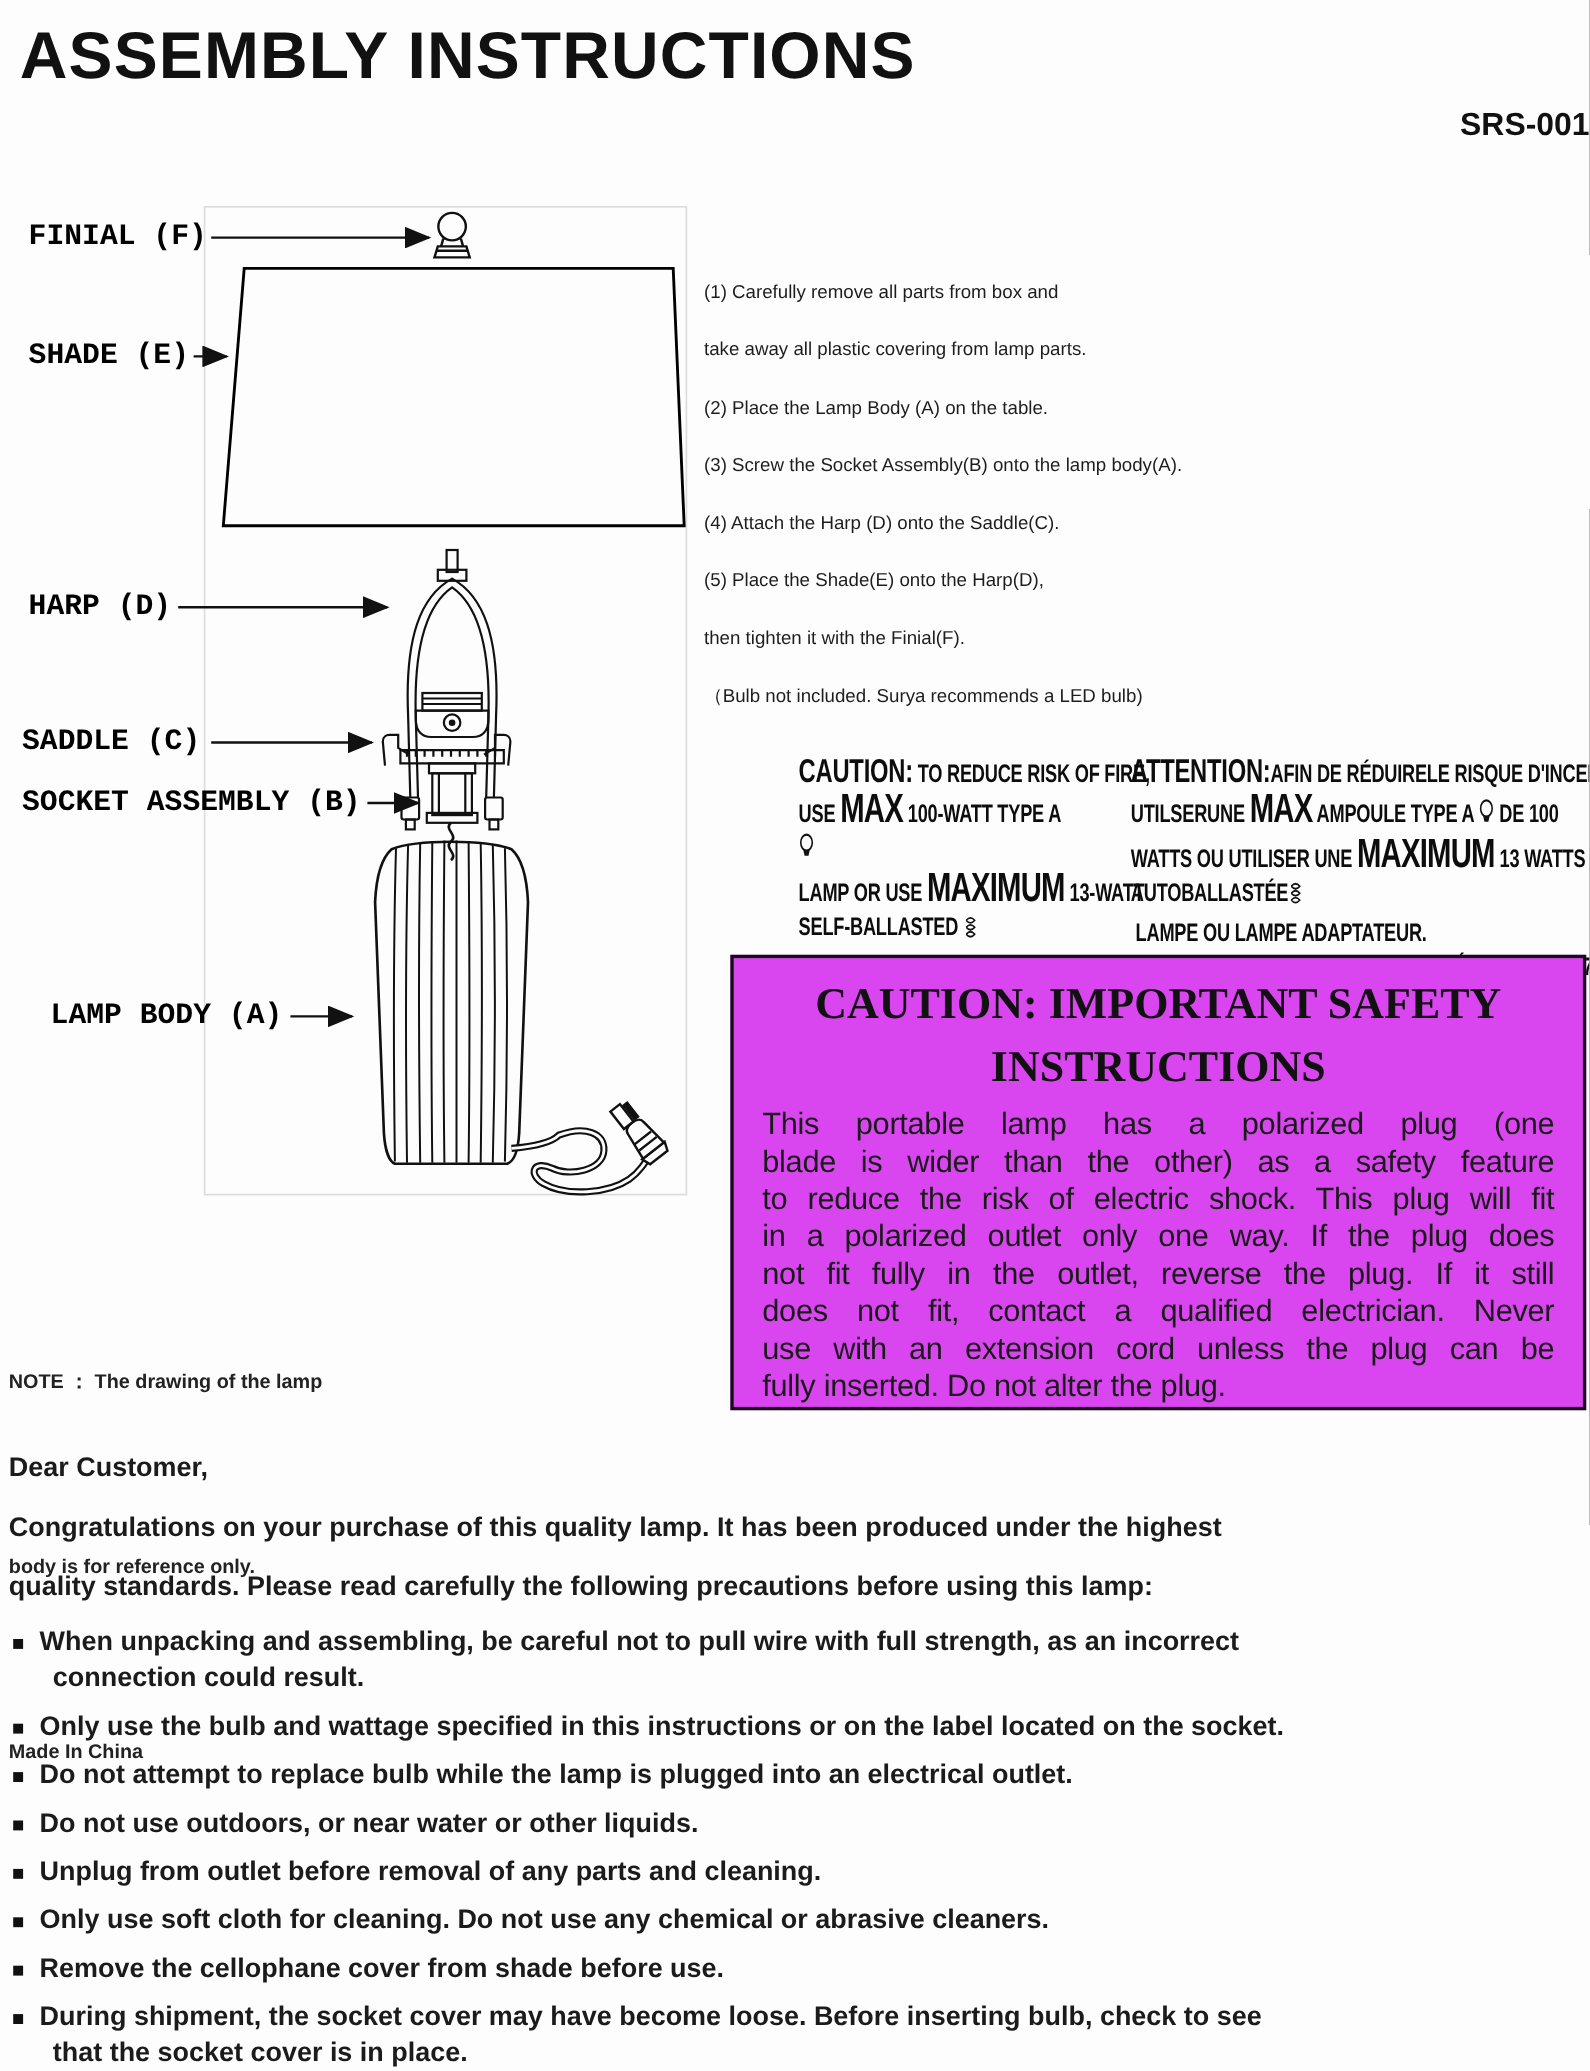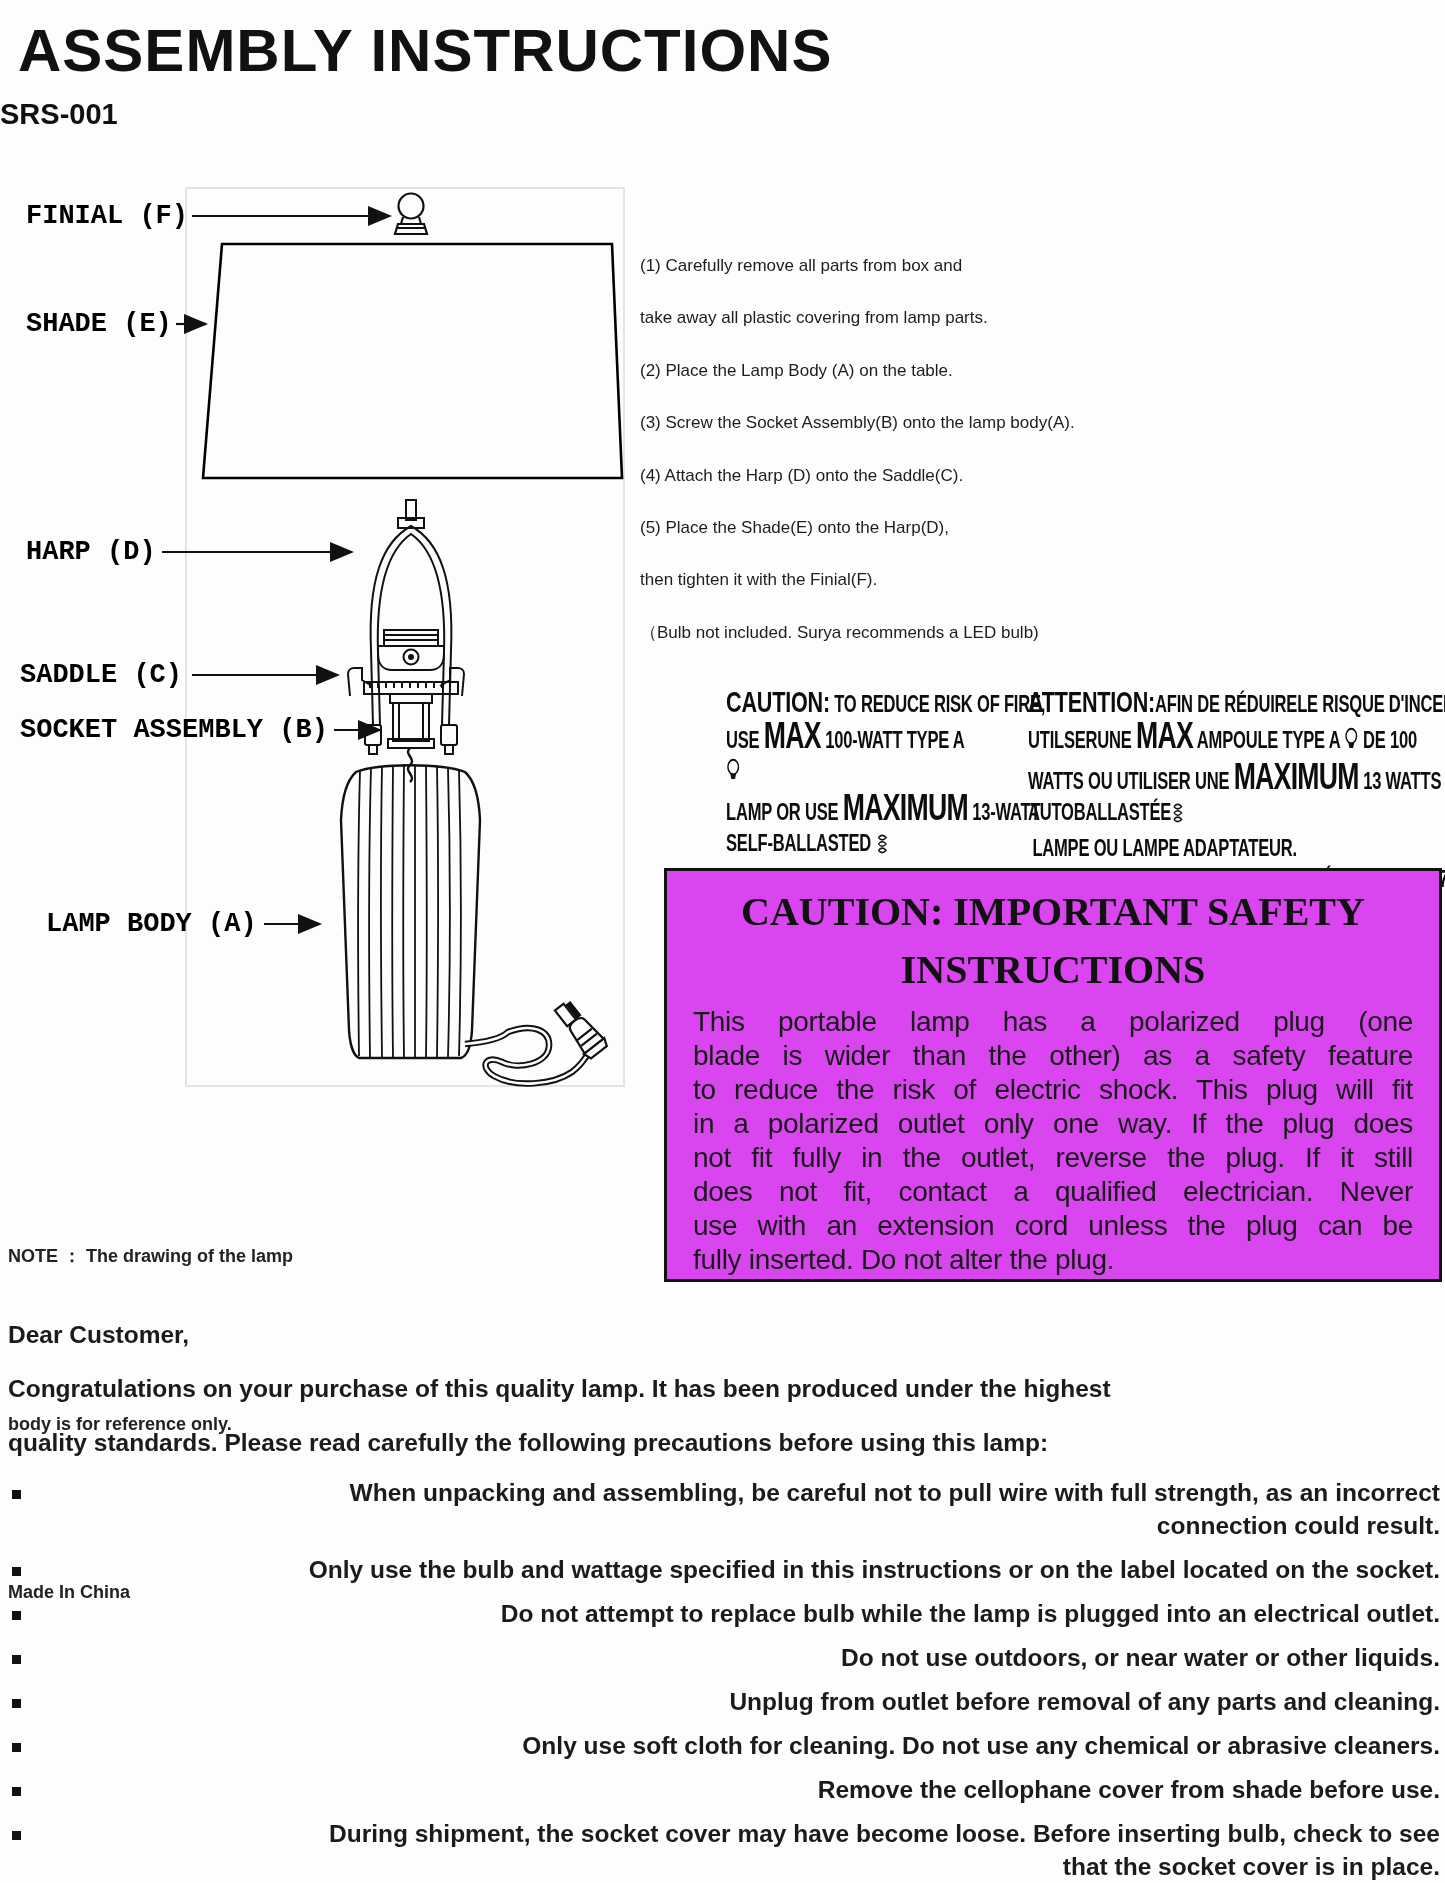--- a/index.html
+++ b/index.html
@@ -3,21 +3,21 @@
 <meta charset="utf-8">
 <style>
   html,body{margin:0;padding:0;background:#888;}
   #page{position:relative;width:1445px;height:1883px;background:#fdfdfd;overflow:hidden;
         font-family:"Liberation Sans",sans-serif;color:#161616;}
   .pre{white-space:pre;}
 
   
   .title{position:absolute;top:16px;left:18px;width:100%;text-align:left;
          font-size:60px;font-weight:bold;letter-spacing:1px;color:#111;}
-  .model{position:absolute;top:98px;left:0;width:100%;text-align:left;
+  .model{position:absolute;top:98px;left:0;width:100%;text-align:right;
          font-size:29px;font-weight:bold;color:#111;}
 
   
   .diagram{position:absolute;left:10px;top:180px;width:640px;height:980px;}
   .diagram svg{position:absolute;left:0;top:0;}
   .dlabel{position:absolute;transform:translateY(-50%);font-family:"Liberation Mono",monospace;
           font-weight:bold;font-size:27px;color:#000;white-space:pre;}
   .note{position:absolute;left:8px;top:1116px;font-size:18px;font-weight:bold;
         line-height:56px;color:#222;white-space:pre;}
 
@@ -43,21 +43,21 @@
   .safety-body{margin:6px 26px 12px 26px;font-size:28px;line-height:34px;color:#1a1a1a;
                letter-spacing:-0.3px;}
   .sline{text-align:justify;text-align-last:justify;}
   .sline.last{text-align-last:left;}
 
   
   .letter{position:absolute;left:8px;top:1308px;font-size:24.5px;font-weight:bold;
           line-height:54px;color:#1b1b1b;}
   .plist{position:absolute;left:10px;top:1476px;width:1430px;font-size:24.5px;
          font-weight:bold;color:#1b1b1b;}
-  .p-item{position:relative;padding-left:26px;margin-bottom:11px;line-height:33px;text-align:right;}
+  .p-item{position:relative;padding-left:26px;margin-bottom:11px;line-height:33px;}
   .bullet{position:absolute;left:2px;top:14px;width:9px;height:9px;background:#111;}
   .p-cont{padding-left:12px;}
 </style>
 </head>
 <body>
 
 <div id="page">
 
   <div class="title">ASSEMBLY INSTRUCTIONS</div>
   <div class="model">SRS-001</div>

